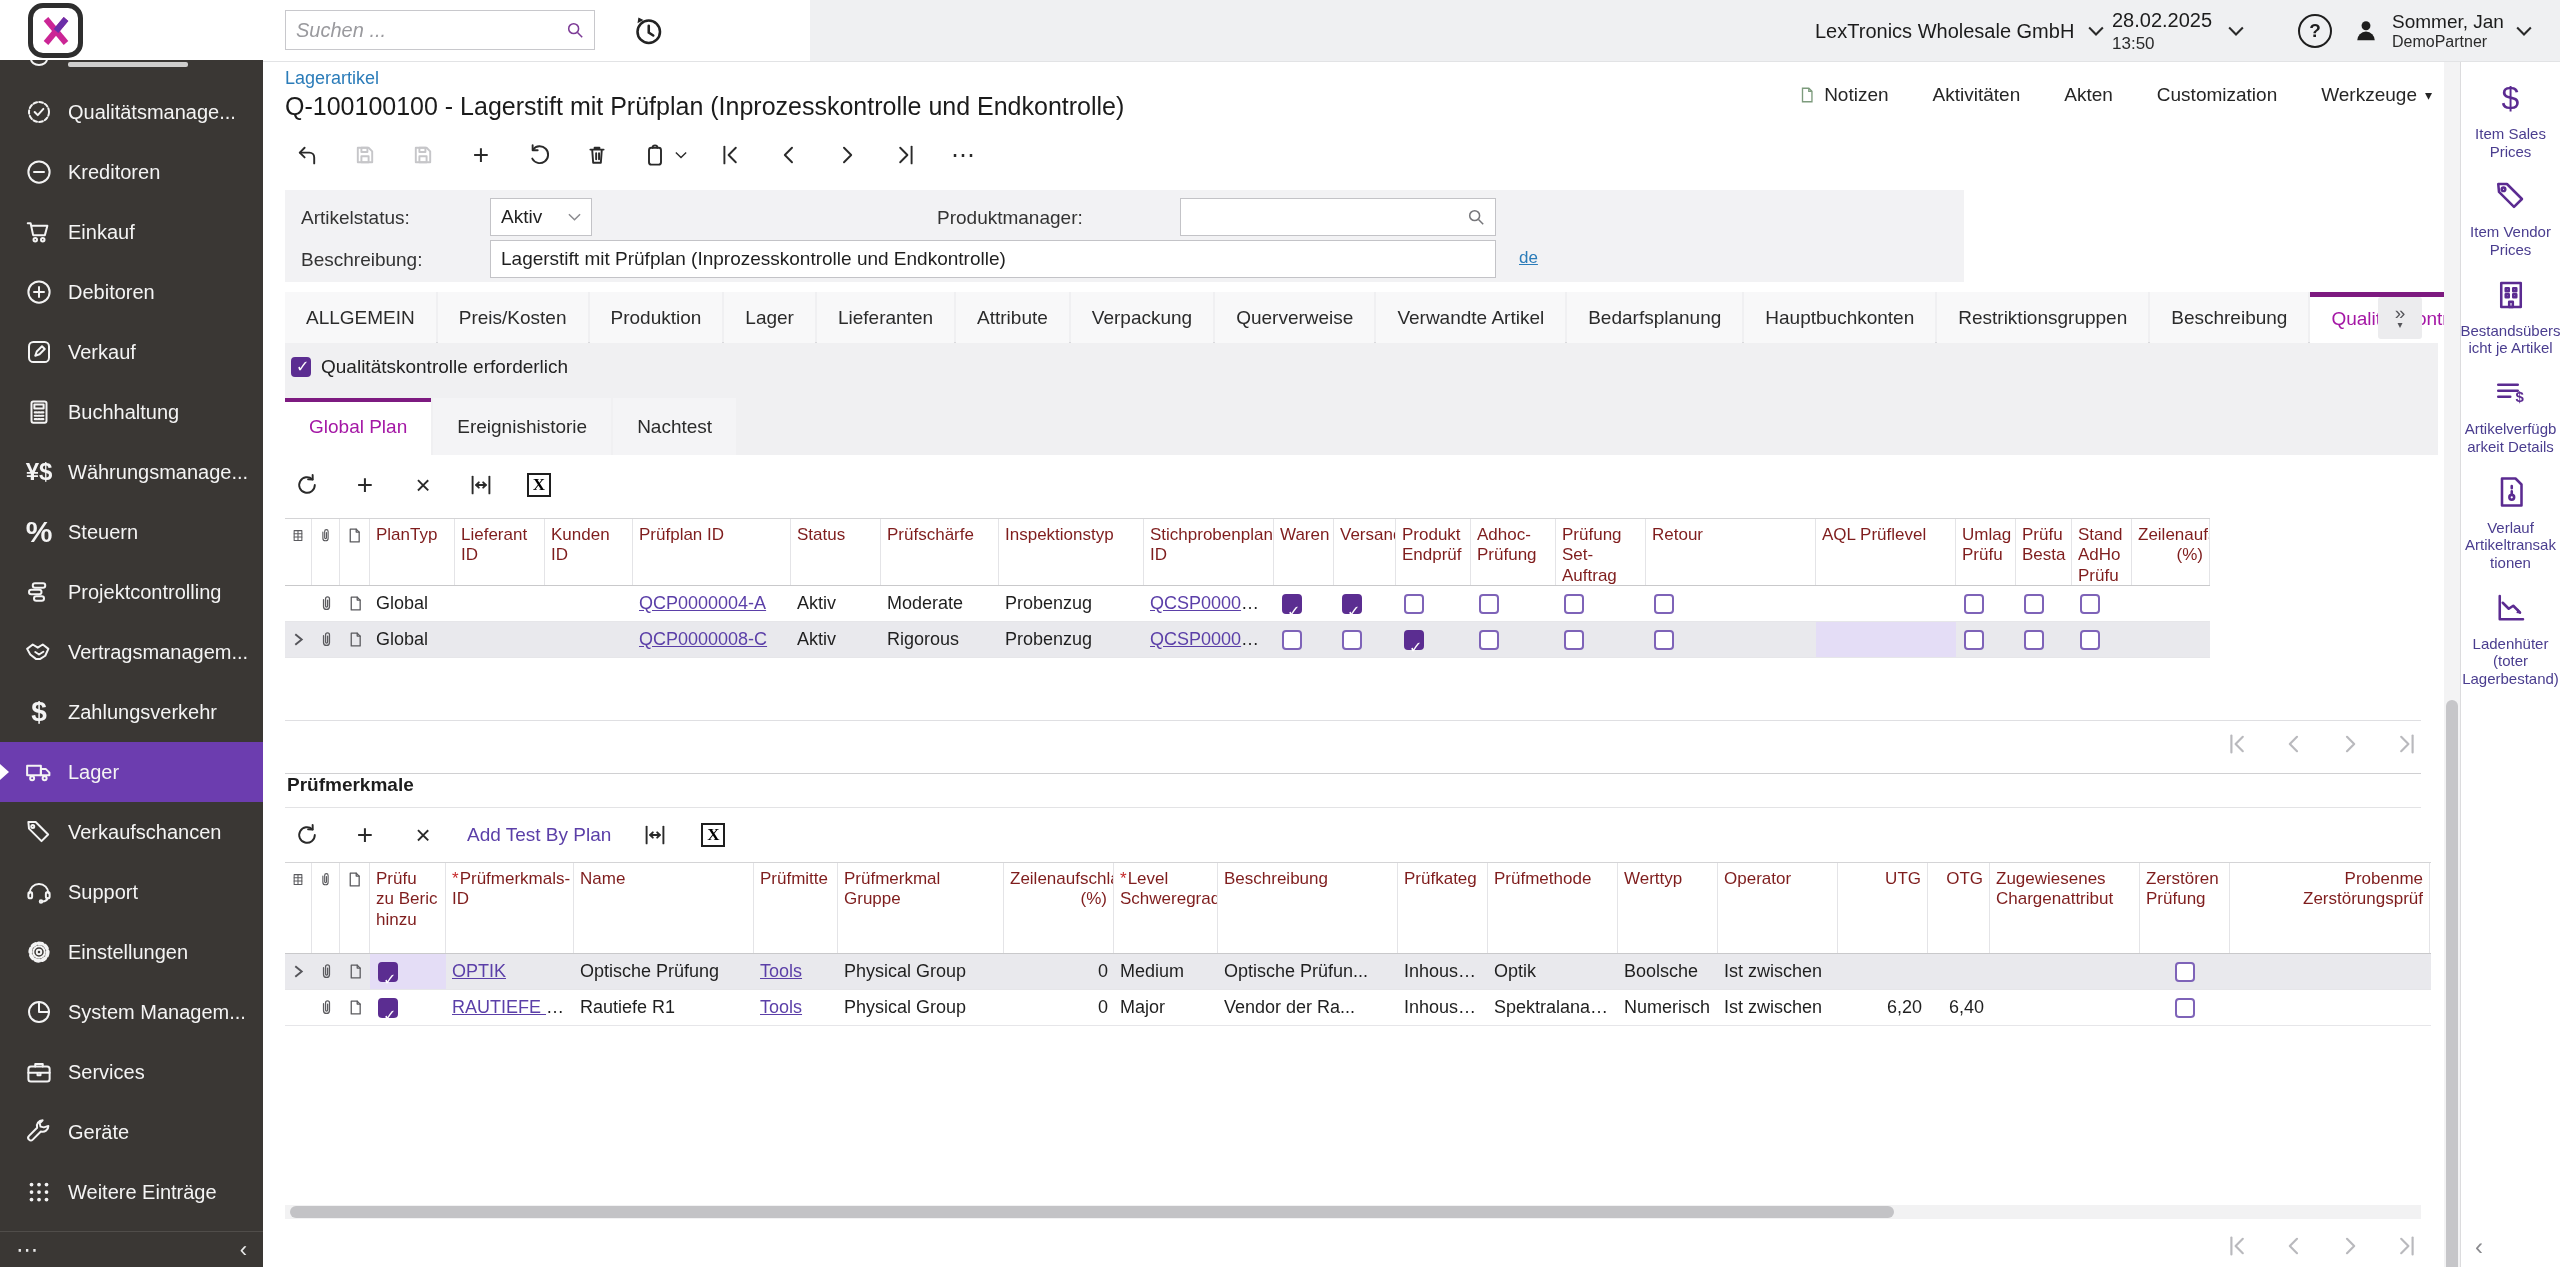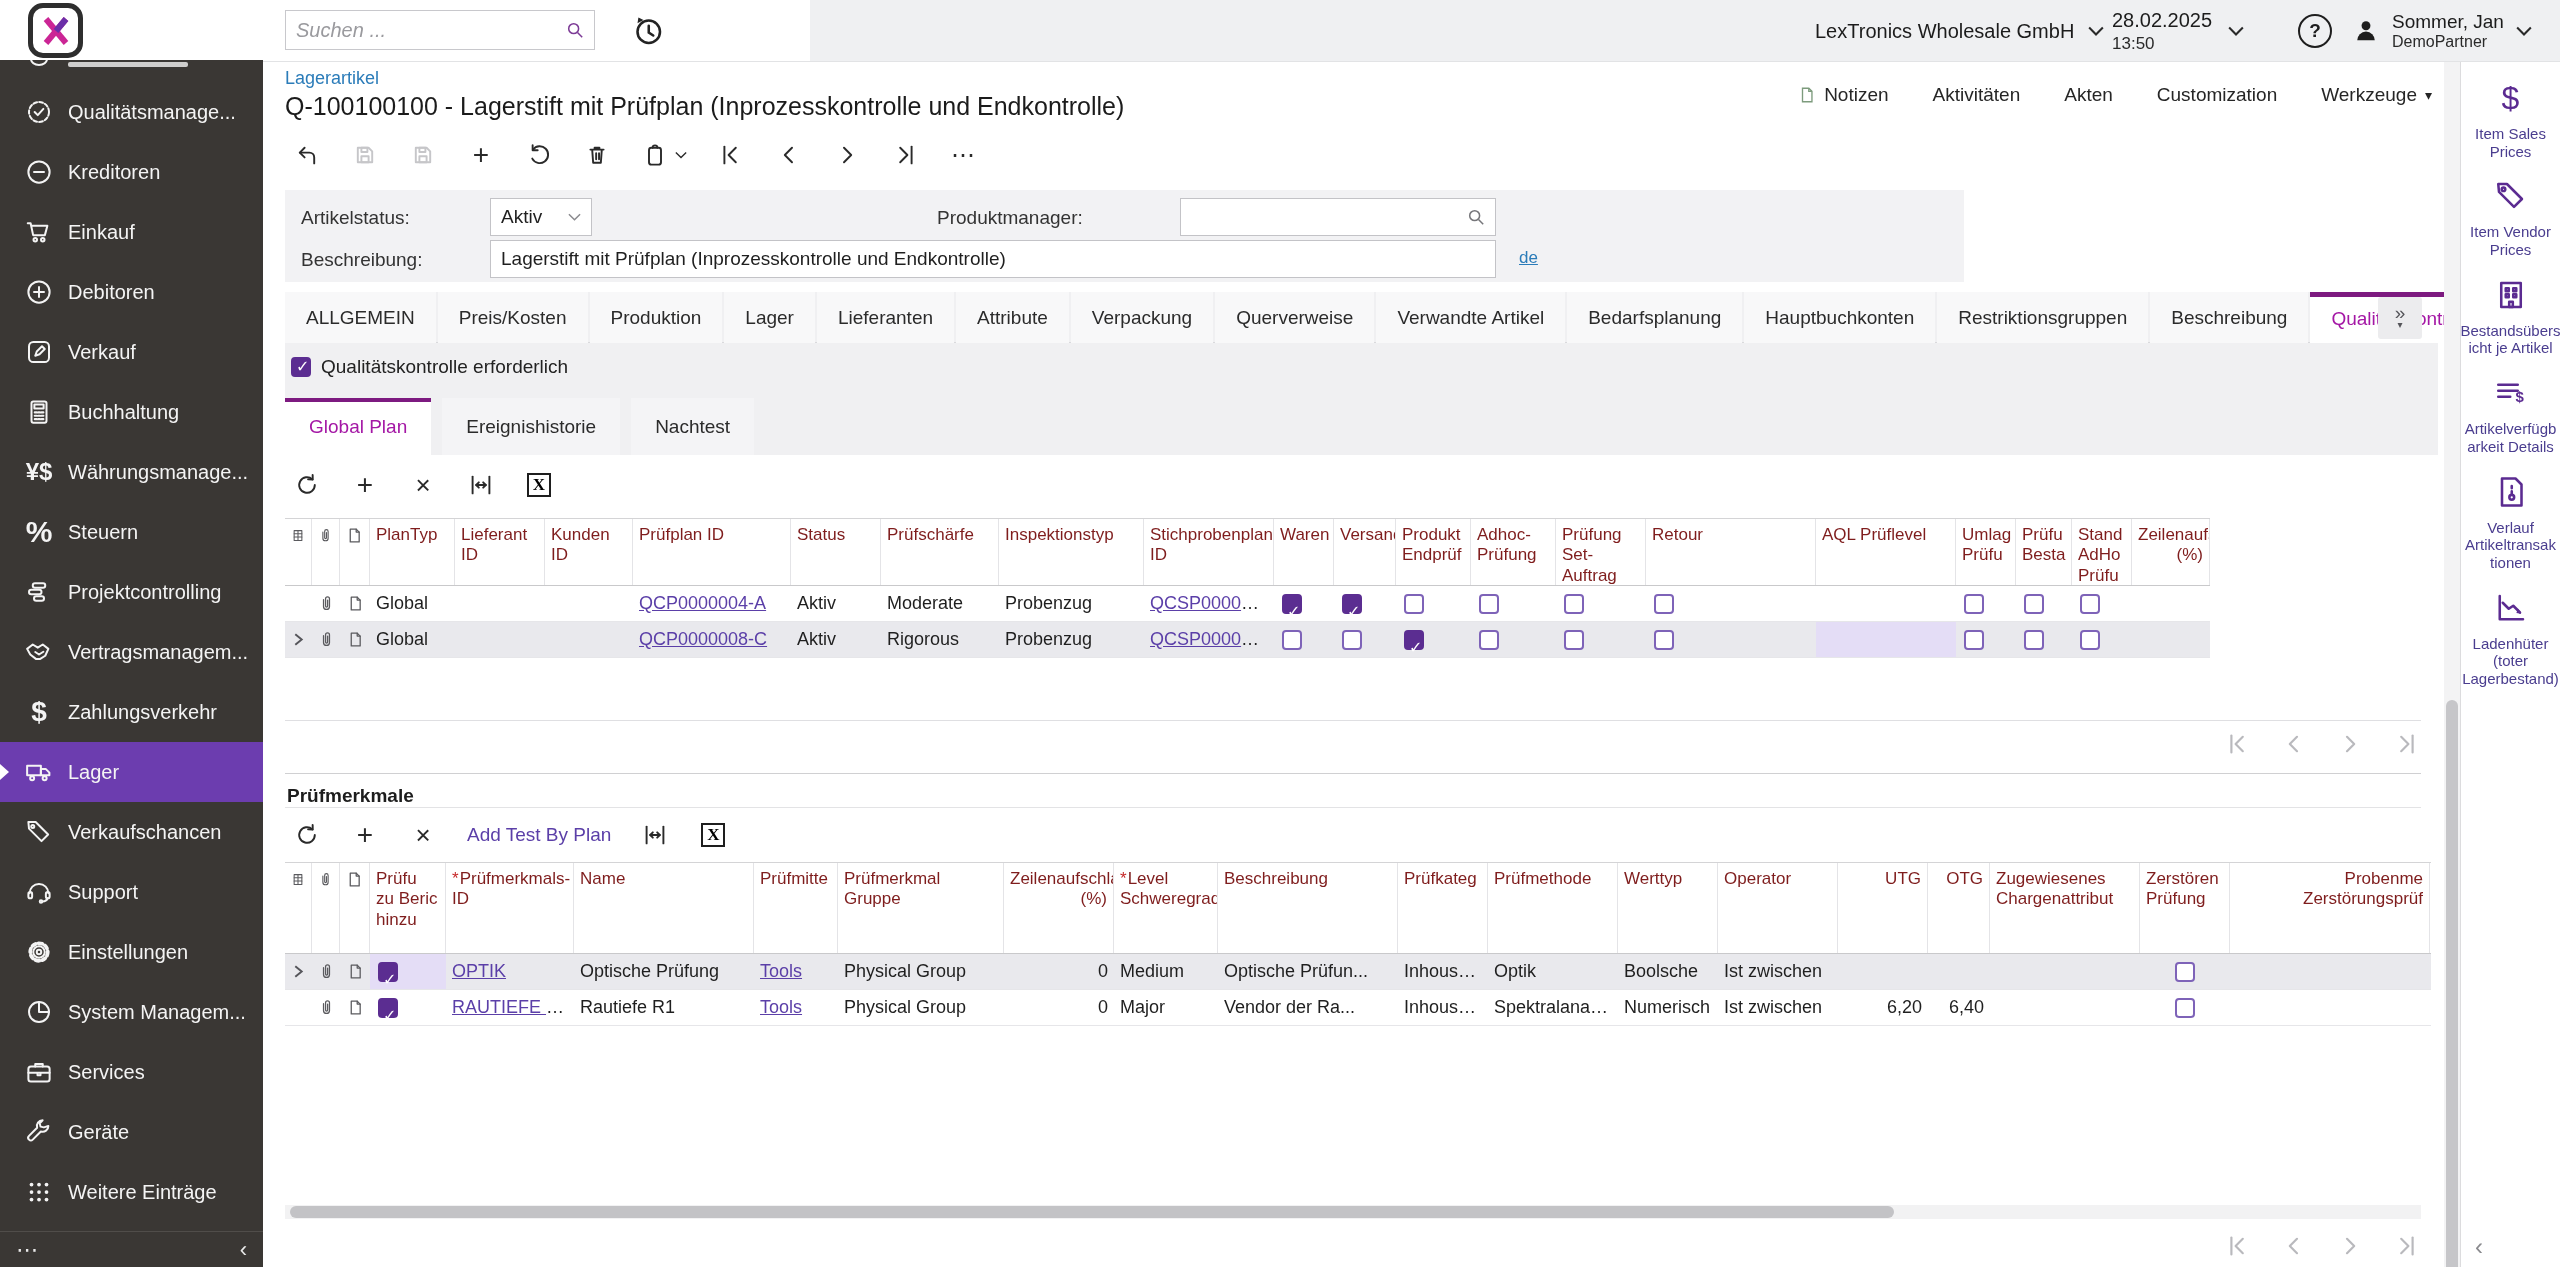--- a/index.html
+++ b/index.html
@@ -77,21 +77,21 @@
   .delink { position:absolute; left:1234px; top:58px; font-size:17px; color:#2b7cb9; text-decoration:underline; cursor:pointer; }
 
   .tabband { position:absolute; left:22px; top:230px; width:2153px; height:163px; background:#f0f0f2; }
   .tabs { position:absolute; left:0; top:0; right:0; height:51px; display:flex; border-bottom:1px solid #d9d9dc; }
   .tab { height:51px; line-height:51px; padding:0 21px; background:#f8f8f9; margin-right:2px; font-size:19px; color:#2b2b2b; white-space:nowrap; cursor:pointer; }
   .tab.active { background:#fff; border-top:5px solid #7d1a80; line-height:44px; color:#a417a5; }
   .tab-overflow { position:absolute; right:16px; top:5px; width:44px; height:42px; background:#ececee; border-radius:3px; color:#55555a; text-align:center; line-height:1; padding-top:6px; font-size:19px; cursor:pointer; }
   .tab-overflow .ov2 { font-size:10px; margin-top:-2px; }
   .cbrow { position:absolute; left:6px; top:64px; display:flex; align-items:center; gap:10px; font-size:19px; color:#222; }
   .subtabs { position:absolute; left:0; bottom:0; display:flex; }
-  .subtab { height:57px; line-height:57px; padding:0 24px; background:#f4f4f6; margin-right:11px; font-size:19px; color:#2b2b2b; cursor:pointer;text-align:right; }
+  .subtab { height:57px; line-height:57px; padding:0 24px; background:#f4f4f6; margin-right:2px; font-size:19px; color:#2b2b2b; cursor:pointer;text-align:right; }
   .subtab.active { background:#fff; border-top:4px solid #7d1a80; line-height:50px; color:#a417a5; }
 
   .gridtoolbar { position:absolute; left:30px; display:flex; align-items:center; gap:30px; height:30px; }
   .addlink { font-size:19px; color:#5b3fa8; cursor:pointer; white-space:nowrap; }
 
   .tbl { position:absolute; }
   .thead { display:flex; border-top:1px solid #d4d4d6; border-bottom:1px solid #c9c9cb; }
   .hc { flex:none; font-size:17px; color:#7f1d1d; padding:6px 6px 4px; border-right:1px solid #e4e4e7; line-height:1.2; overflow:hidden; }
   .hc.icn { display:flex; align-items:flex-start; justify-content:center; padding-top:8px; }
   .hc.tr { text-align:right; }
@@ -110,21 +110,21 @@
   .cb.on { background:#5b2d91; border-color:#5b2d91; }
   .cb.on::after { content:"✓"; position:absolute; left:3px; top:-2px; color:#fff; font-size:16px; font-weight:bold; }
 
   .ic16 { width:17px; height:17px; stroke:#5a5a5e; fill:none; stroke-width:1.5; stroke-linecap:round; stroke-linejoin:round; }
   .rowchev { width:11px; height:15px; stroke:#55555a; fill:none; stroke-width:1.8; }
 
   .pager { position:absolute; right:26px; display:flex; gap:32px; }
   .pager svg { width:24px; height:24px; stroke:#b9b9bd; fill:none; stroke-width:1.8; stroke-linecap:round; stroke-linejoin:round; cursor:pointer; }
   .sepline { position:absolute; left:22px; width:2136px; border-top:1px solid #dfdfe2; }
 
-  .sectitle { position:absolute; left:22px; top:711px; width:2136px; height:35px; border-top:1px solid #d0d0d2; border-bottom:1px solid #e3e3e5; display:flex; align-items:flex-end; }
+  .sectitle { position:absolute; left:22px; top:711px; width:2136px; height:35px; border-top:1px solid #d0d0d2; border-bottom:1px solid #e3e3e5; display:flex; align-items:flex-start; }
   .sectitle span { font-size:19px; font-weight:bold; color:#1d1d1d; padding-left:2px; }
 
   .hscroll { position:absolute; left:22px; top:1143px; width:2136px; height:14px; background:#f2f2f3; }
   .hthumb { position:absolute; left:5px; top:1px; width:1604px; height:12px; background:#c3c3c6; border-radius:6px; }
 
   
   .w27{width:27px}.w28{width:28px}.w30{width:30px}.w56{width:56px}.w60{width:60px}.w62{width:62px}
   .w75{width:75px}.w76{width:76px}.w78{width:78px}.w84{width:84px}.w85{width:85px}.w88{width:88px}
   .w90{width:90px}.w100{width:100px}.w104{width:104px}.w110{width:110px}.w118{width:118px}.w120{width:120px}
   .w128{width:128px}.w130{width:130px}.w140{width:140px}.w145{width:145px}.w150{width:150px}.w158{width:158px}

